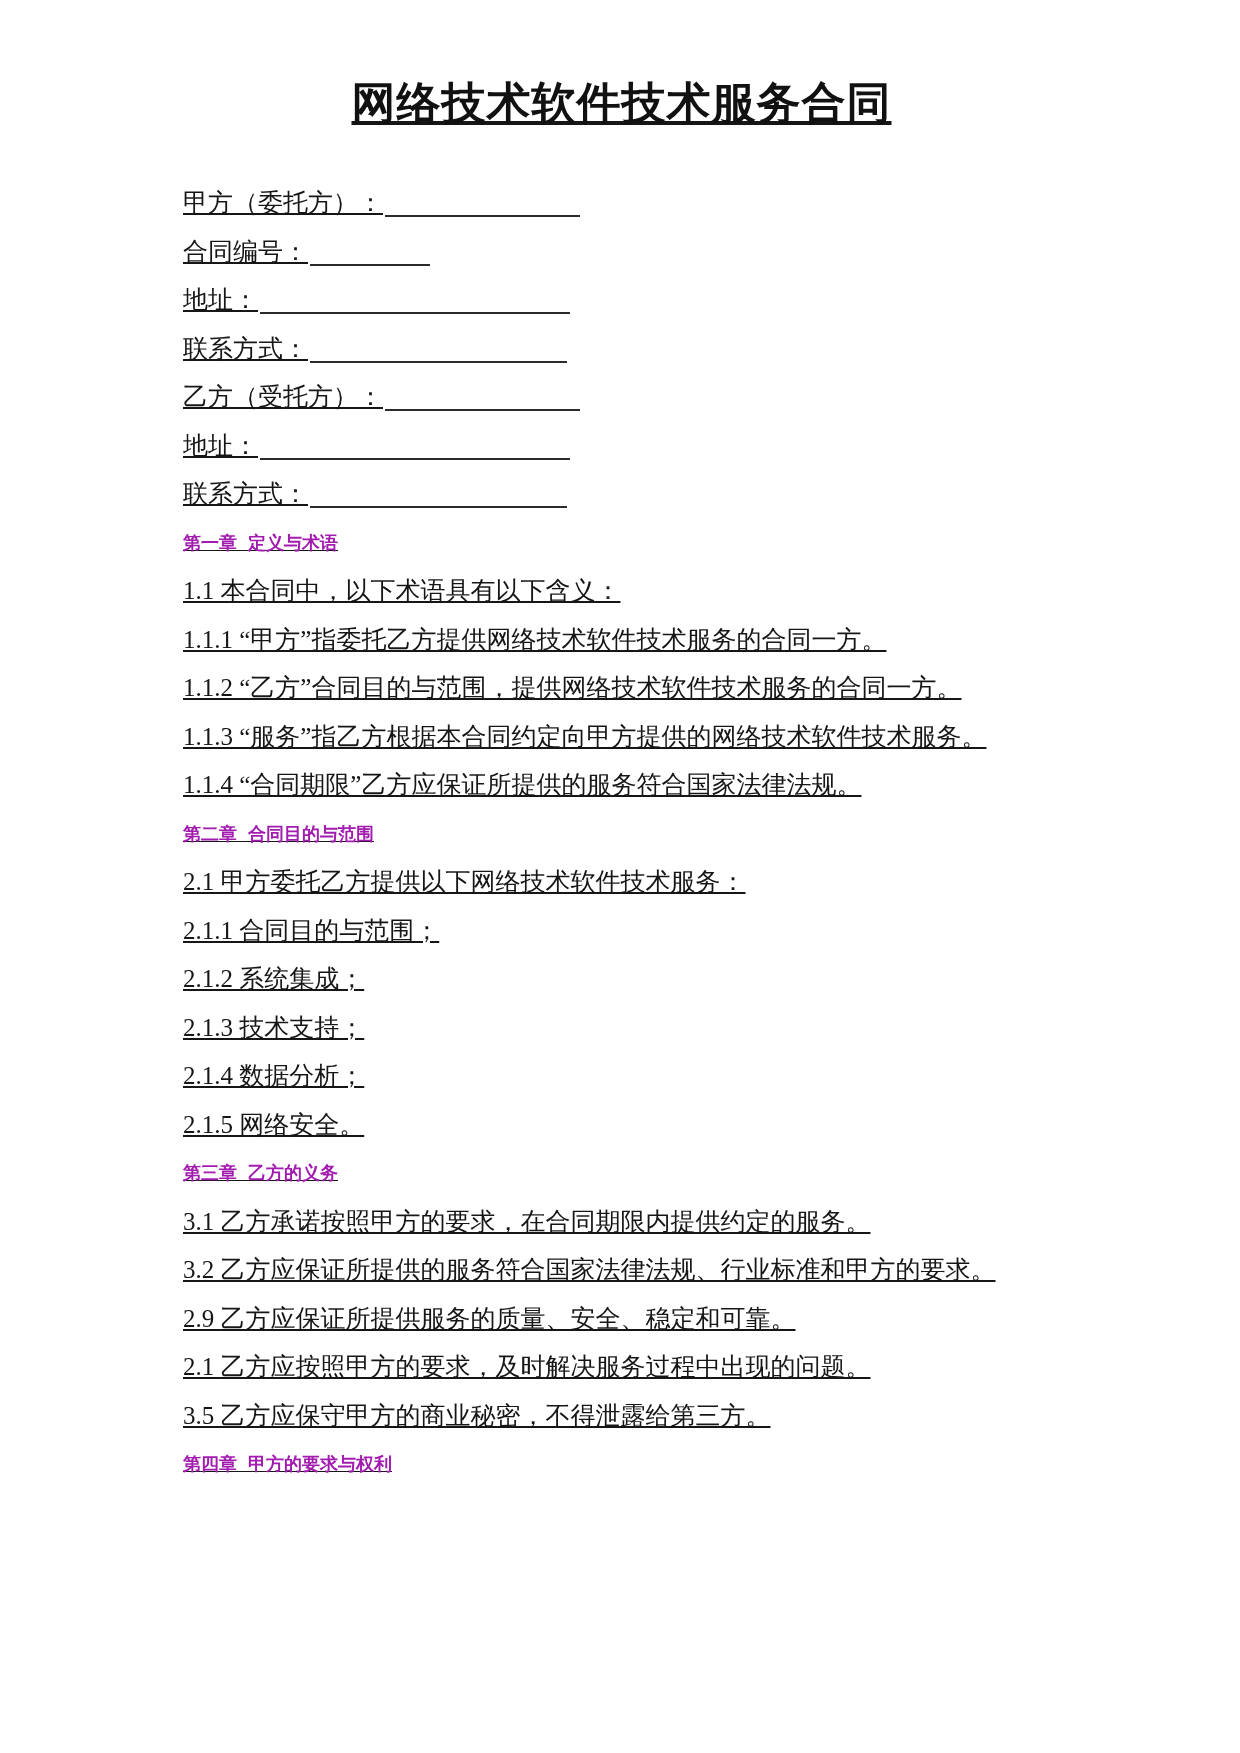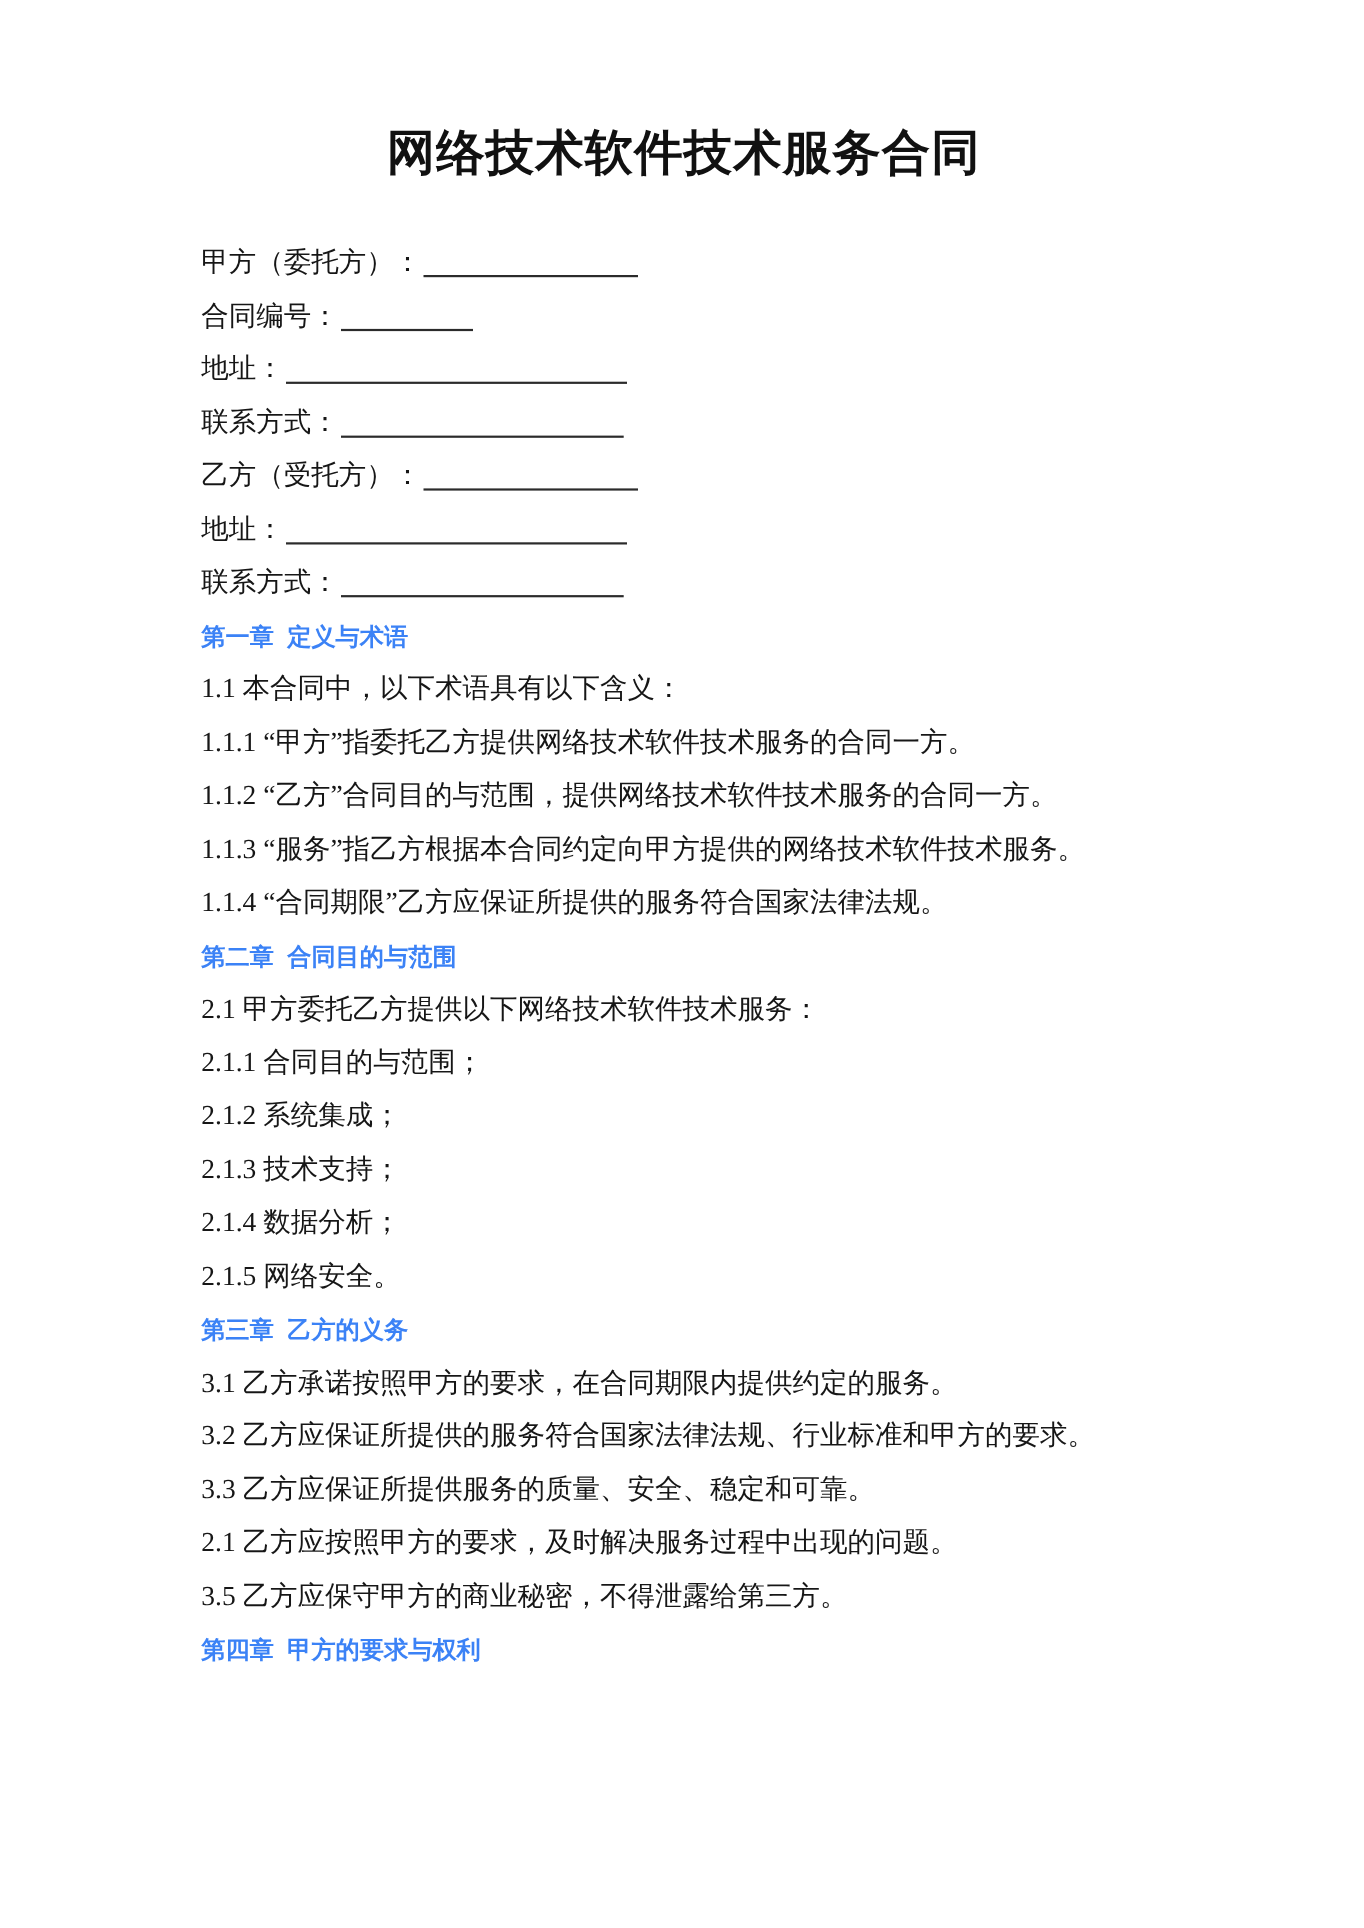--- a/index.html
+++ b/index.html
@@ -8,21 +8,22 @@
     height: 1753px;
     background: #ffffff;
     color: #161616;
     font-family: "Liberation Serif", "DejaVu Serif", serif;
     overflow: hidden;
   }
   .page {
     box-sizing: border-box;
     width: 1240px;
     height: 1753px;
-    padding: 118px 180px 0 183px;
+    padding: 82px 180px 0 183px;
+    text-decoration: underline;
   }
   .doc-title {
     margin: 0;
     font-size: 44px;
     line-height: 44px;
     font-weight: bold;
     text-align: center;
     color: #111111;
     letter-spacing: 1px;
     font-family: "Liberation Serif", "DejaVu Serif", serif;
@@ -30,23 +31,23 @@
   .form-block { margin-top: 53px; }
   .line {
     margin: 0;
     font-size: 25px;
     line-height: 48.5px;
     white-space: nowrap;
     font-weight: normal;
   }
   .chapter {
     font-family: "Liberation Sans", "DejaVu Sans", sans-serif;
-    font-size: 22px;
+    font-size: 18px;
     font-weight: bold;
-    color: #3b82f6;
+    color: #a21caf;
     word-spacing: 6px;
   }
   .field-label { display: inline; }
   .blank {
     display: inline-block;
     height: 2px;
     background: #2b2b2b;
     vertical-align: -6px;
     margin-left: 2px;
   }
@@ -88,21 +89,21 @@
     <p class="line">2.1.2 系统集成；</p>
     <p class="line">2.1.3 技术支持；</p>
     <p class="line">2.1.4 数据分析；</p>
     <p class="line">2.1.5 网络安全。</p>
   </section>
 
   <section>
     <h2 class="line chapter">第三章 乙方的义务</h2>
     <p class="line">3.1 乙方承诺按照甲方的要求，在合同期限内提供约定的服务。</p>
     <p class="line">3.2 乙方应保证所提供的服务符合国家法律法规、行业标准和甲方的要求。</p>
-    <p class="line">3.3 乙方应保证所提供服务的质量、安全、稳定和可靠。</p>
+    <p class="line">2.9 乙方应保证所提供服务的质量、安全、稳定和可靠。</p>
     <p class="line">2.1 乙方应按照甲方的要求，及时解决服务过程中出现的问题。</p>
     <p class="line">3.5 乙方应保守甲方的商业秘密，不得泄露给第三方。</p>
   </section>
 
   <section>
     <h2 class="line chapter">第四章 甲方的要求与权利</h2>
   </section>
 
 </div>
 

